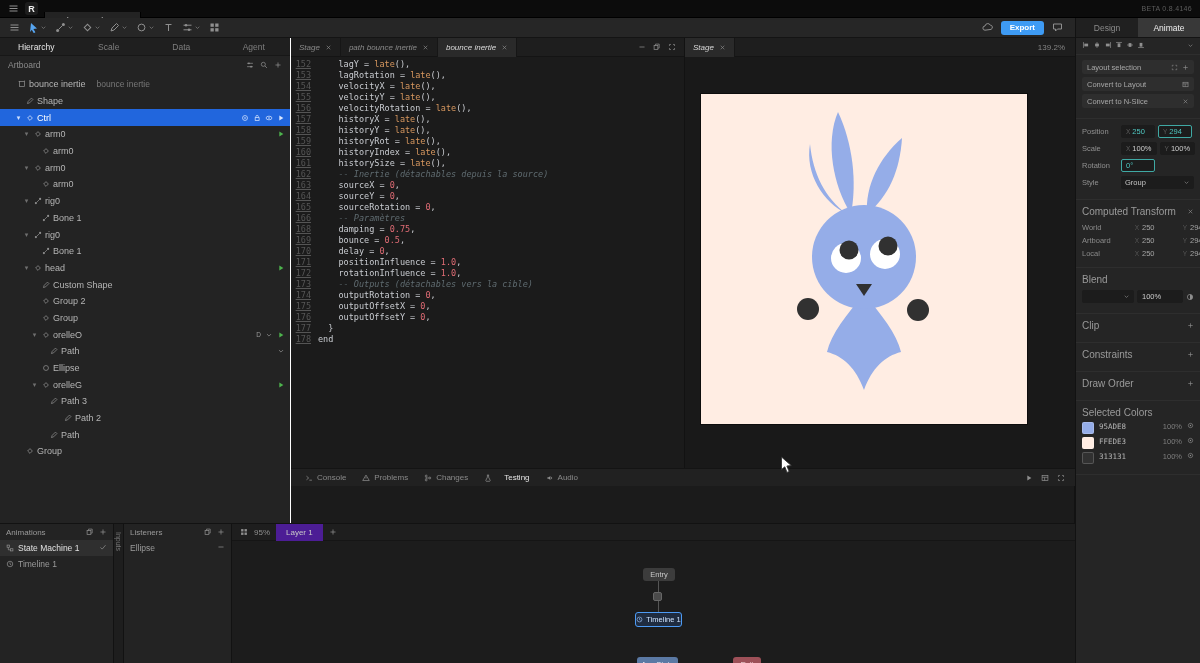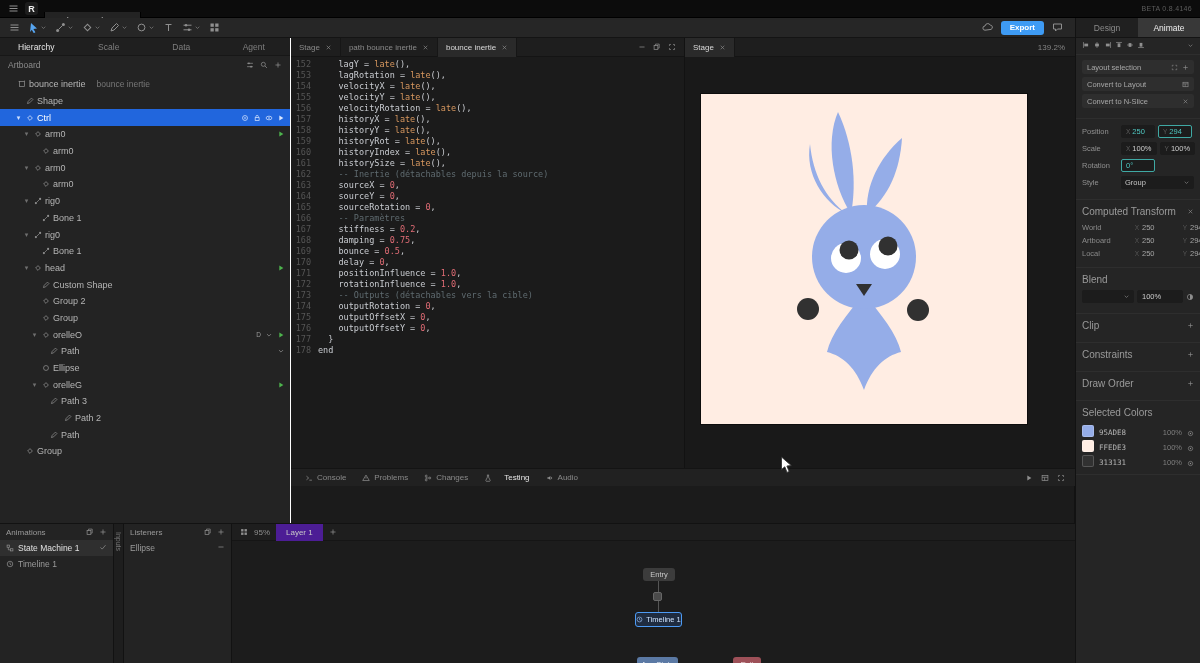--- a/index.html
+++ b/index.html
@@ -44,28 +44,28 @@
   .trow.sel .ic{color:#d9e6ff;}
   .trow .arr{width:9px;flex:0 0 9px;font-size:7px;color:#6f6f6f;text-align:center;font-family:"DejaVu Sans",sans-serif;}
   .trow.sel .arr{color:#cfe0ff;}
   .tsub{color:#787878;margin-left:8px;font-size:8.5px;}
   .tright{margin-left:auto;display:flex;gap:4px;align-items:center;}
   .dbadge{font-size:6.5px;color:#9a9a9a;}
 
   
   .code-panel{left:291px;top:38px;width:394px;height:430px;background:#1b1b1b;border-right:1px solid #121212;display:flex;flex-direction:column;}
   .cp-tabs{height:19px;flex:0 0 19px;background:#1e1e1e;border-bottom:1px solid #141414;display:flex;align-items:center;}
-  .ctab{height:19px;display:flex;align-items:center;gap:5px;padding:0 8px;color:#8a8a8a;font-size:8px;border-right:1px solid #161616;}
+  .ctab{height:19px;display:flex;align-items:center;gap:5px;padding:0 8px;color:#8a8a8a;font-size:8px;border-right:1px solid #161616;font-style:italic;}
   .ctab.active{background:#2a2a2a;color:#dadada;}
   .cp-winicons{margin-left:auto;display:flex;gap:7px;padding-right:8px;}
   .code{flex:1;padding-top:2px;font-family:"DejaVu Sans Mono","Liberation Mono",monospace;font-size:8.5px;}
   .codeline{display:flex;height:11px;line-height:11px;white-space:pre;}
-  .gut{flex:0 0 20px;width:20px;text-align:right;color:#555;padding-right:0;}
+  .gut{flex:0 0 20px;width:20px;text-align:right;color:#555;padding-right:0;text-decoration:underline;}
   .ctext{padding-left:7px;color:#c9ccd1;}
-  .c-com{color:#5f6b70;}
+  .c-com{color:#5f6b70;font-style:italic;}
   .c-fn{color:#d8985f;}
   .c-num{color:#e06c75;}
 
   
   .stage-panel{left:685px;top:38px;width:390px;height:430px;background:#191919;display:flex;flex-direction:column;}
   .sp-header{height:19px;flex:0 0 19px;background:#1e1e1e;border-bottom:1px solid #141414;display:flex;align-items:center;}
   .sp-zoom{margin-left:auto;padding-right:10px;color:#848484;font-size:8px;}
   .sp-canvas{flex:1;position:relative;}
   .artboard{position:absolute;left:16px;top:37px;width:326px;height:330px;background:#FFEDE3;box-shadow:0 0 0 1px rgba(0,0,0,.45);}
 
@@ -114,21 +114,21 @@
   .pfield i{font-style:normal;color:#5c5c5c;font-size:6.5px;}
   .pfield b{font-weight:normal;color:#cccccc;font-size:7.5px;}
   .pfield.teal b{color:#4fc6c0;}
   .pfield.tealb{border-color:#3fa9a4;}
   .pselect{flex:1;background:#1c1c1c;border-radius:2px;height:13px;display:flex;align-items:center;justify-content:space-between;padding:0 4px;color:#c5c5c5;font-size:7.5px;}
   .rp-h{height:13px;display:flex;align-items:center;justify-content:space-between;color:#9a9a9a;font-size:10px;margin-bottom:3px;}
   .ctrow{display:flex;align-items:center;gap:3px;height:13px;color:#8a8a8a;font-size:7.5px;}
   .ctrow .ctl{flex:0 0 36px;}
   .ctrow i{font-style:normal;color:#555;font-size:6.5px;flex:0 0 18px;text-align:right;}
   .ctrow b{font-weight:normal;color:#a5a5a5;flex:0 0 24px;}
-  .crow{display:flex;align-items:flex-end;gap:5px;height:15px;}
+  .crow{display:flex;align-items:flex-start;gap:5px;height:15px;}
   .swatch{width:12px;height:12px;border-radius:2px;box-shadow:inset 0 0 0 1px rgba(255,255,255,.18);}
   .chex{font-family:"DejaVu Sans Mono",monospace;font-size:7.5px;color:#b5b5b5;flex:1;}
   .cop{font-size:7.5px;color:#7f7f7f;}
 
   .mouse-cursor{left:780px;top:456px;width:13px;height:18px;}
 </style>
 </head>
 <body>
 
 <div class="app">
@@ -659,21 +659,20 @@
         <div class="codeline"><span class="gut">157</span><span class="ctext">    historyX = <span class="c-fn">late</span>(),</span></div>
         <div class="codeline"><span class="gut">158</span><span class="ctext">    historyY = <span class="c-fn">late</span>(),</span></div>
         <div class="codeline"><span class="gut">159</span><span class="ctext">    historyRot = <span class="c-fn">late</span>(),</span></div>
         <div class="codeline"><span class="gut">160</span><span class="ctext">    historyIndex = <span class="c-fn">late</span>(),</span></div>
         <div class="codeline"><span class="gut">161</span><span class="ctext">    historySize = <span class="c-fn">late</span>(),</span></div>
         <div class="codeline"><span class="gut">162</span><span class="ctext"><span class="c-com">    -- Inertie (détachables depuis la source)</span></span></div>
         <div class="codeline"><span class="gut">163</span><span class="ctext">    sourceX = <span class="c-num">0</span>,</span></div>
         <div class="codeline"><span class="gut">164</span><span class="ctext">    sourceY = <span class="c-num">0</span>,</span></div>
         <div class="codeline"><span class="gut">165</span><span class="ctext">    sourceRotation = <span class="c-num">0</span>,</span></div>
         <div class="codeline"><span class="gut">166</span><span class="ctext"><span class="c-com">    -- Paramètres</span></span></div>
-        <div class="codeline"><span class="gut">167</span><span class="ctext">    stiffness = <span class="c-num">0.2</span>,</span></div>
         <div class="codeline"><span class="gut">168</span><span class="ctext">    damping = <span class="c-num">0.75</span>,</span></div>
         <div class="codeline"><span class="gut">169</span><span class="ctext">    bounce = <span class="c-num">0.5</span>,</span></div>
         <div class="codeline"><span class="gut">170</span><span class="ctext">    delay = <span class="c-num">0</span>,</span></div>
         <div class="codeline"><span class="gut">171</span><span class="ctext">    positionInfluence = <span class="c-num">1.0</span>,</span></div>
         <div class="codeline"><span class="gut">172</span><span class="ctext">    rotationInfluence = <span class="c-num">1.0</span>,</span></div>
         <div class="codeline"><span class="gut">173</span><span class="ctext"><span class="c-com">    -- Outputs (détachables vers la cible)</span></span></div>
         <div class="codeline"><span class="gut">174</span><span class="ctext">    outputRotation = <span class="c-num">0</span>,</span></div>
         <div class="codeline"><span class="gut">175</span><span class="ctext">    outputOffsetX = <span class="c-num">0</span>,</span></div>
         <div class="codeline"><span class="gut">176</span><span class="ctext">    outputOffsetY = <span class="c-num">0</span>,</span></div>
         <div class="codeline"><span class="gut">177</span><span class="ctext">  }</span></div>

